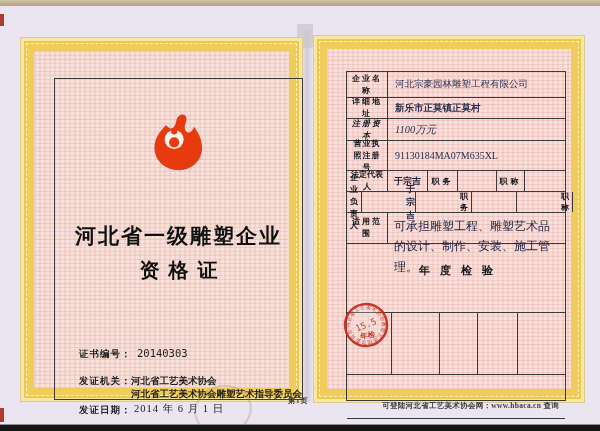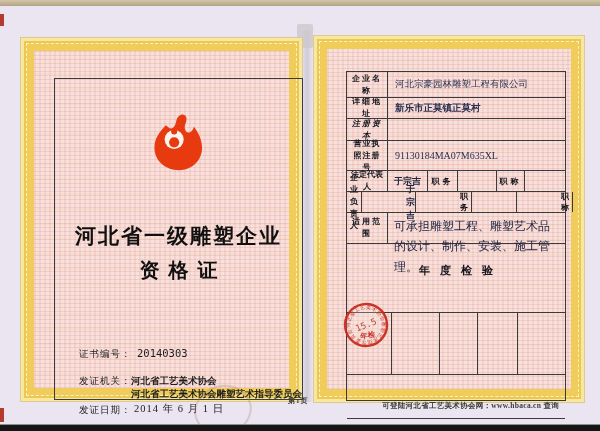--- a/index.html
+++ b/index.html
@@ -27,21 +27,21 @@
           repeating-linear-gradient(90deg, rgba(228,152,160,.20) 0 2px, transparent 2px 5px),
           repeating-linear-gradient(0deg, transparent 0 13px, rgba(240,208,160,.22) 13px 15px); padding-left: 28px;}
 
   
   .inner-rect{position:absolute;left:20px;top:27px;width:247px;height:320px;border:1px solid #3c3c3c;}
   .flame{position:absolute;left:50%;top:30px;transform:translateX(-52%);width:72px;height:68px;}
   .cert-title{position:absolute;left:0;top:143px;width:100%;text-align:center;color:#101010;}
   .cert-title .l1{font-size:21px;font-weight:bold;letter-spacing:2px;}
   .cert-title .l2{font-size:20px;font-weight:bold;letter-spacing:9px;margin-top:7px;padding-left:9px;}
   .issue-block{position:absolute;left:24px;top:269px;width:215px;font-size:9.5px;color:#1c1c1c;}
-  .issue-label{font-weight:normal;letter-spacing:1px;}
+  .issue-label{font-weight:bold;letter-spacing:1px;}
   .ivalue{font-family:"DejaVu Sans Mono",monospace;}
   .row-no{position:absolute;left:0;top:0;}
   .no-val{position:absolute;left:58px;top:-1px;font-size:10.5px;}
   .row-org{position:absolute;left:0;top:27px;}
   .org-l1{position:absolute;left:52px;top:0;font-weight:bold;font-size:9.5px;white-space:nowrap;}
   .org-l2{position:absolute;left:52px;top:13px;font-weight:bold;font-size:9.5px;white-space:nowrap;}
   .row-date{position:absolute;left:0;top:56px;}
   .date-val{position:absolute;left:55px;top:-2px;font-size:10.5px;white-space:nowrap;letter-spacing:1px;}
   .ghost-stamp{position:absolute;left:139px;top:306px;width:54px;height:46px;border:2px solid rgba(168,128,105,.30);
                border-radius:50%;transform:rotate(-14deg);}
@@ -126,20 +126,21 @@
           <div class="val">河北宗豪园林雕塑工程有限公司</div>
         </div>
 
         <div class="trow" style="height:21px;">
           <div class="lab">详细地址</div>
           <div class="val" style="font-weight:bold;">新乐市正莫镇正莫村</div>
         </div>
 
         <div class="trow" style="height:22px;font-style:italic;">
           <div class="lab">注册资本</div>
+          <div class="val" style="font-size:10.5px;">1100万元</div>
         </div>
 
         <div class="trow" style="height:30px;">
           <div class="lab" style="letter-spacing:1px;">营业执照注册号</div>
           <div class="val" style="font-size:10px;">91130184MA07M635XL</div>
         </div>
 
         <div class="trow" style="height:21px;">
           <div class="lab" style="letter-spacing:0;">法定代表人</div>
           <div class="cellv" style="width:40px;font-weight:bold;">于宗吉</div>

